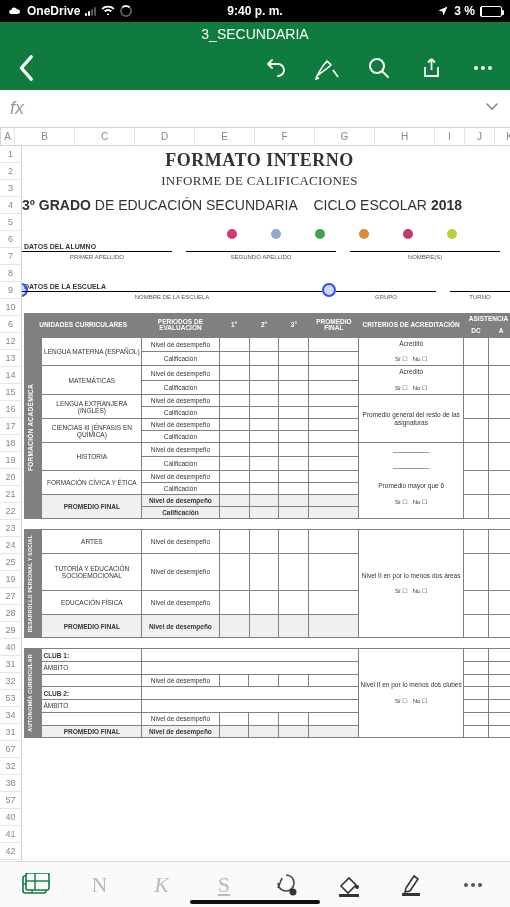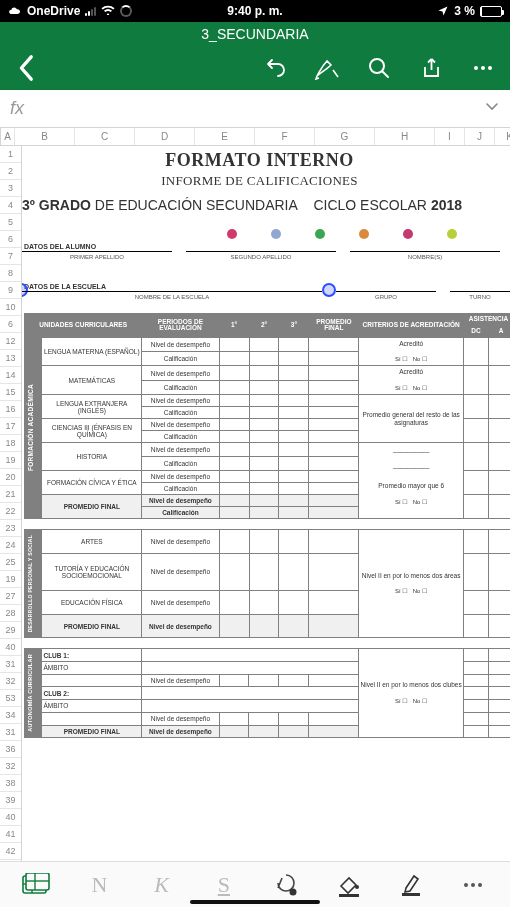--- a/index.html
+++ b/index.html
@@ -219,24 +219,24 @@
         <div>19</div>
         <div>27</div>
         <div>28</div>
         <div>29</div>
         <div>40</div>
         <div>31</div>
         <div>32</div>
         <div>53</div>
         <div>34</div>
         <div>31</div>
-        <div>36</div>
+        <div>67</div>
         <div>32</div>
         <div>38</div>
-        <div>39</div>
+        <div>57</div>
         <div>40</div>
         <div>41</div>
         <div>42</div>
       </div>
     <div class="canvas">
       <div class="doc">
         <div class="title1">FORMATO INTERNO</div>
         <div class="title2">INFORME  DE  CALIFICACIONES</div>
         <div class="title3">
           <b>3º GRADO</b><span> DE EDUCACIÓN SECUNDARIA</span>&nbsp;&nbsp;&nbsp;&nbsp;<span>CICLO ESCOLAR</span>&nbsp;<b>2018</b>

